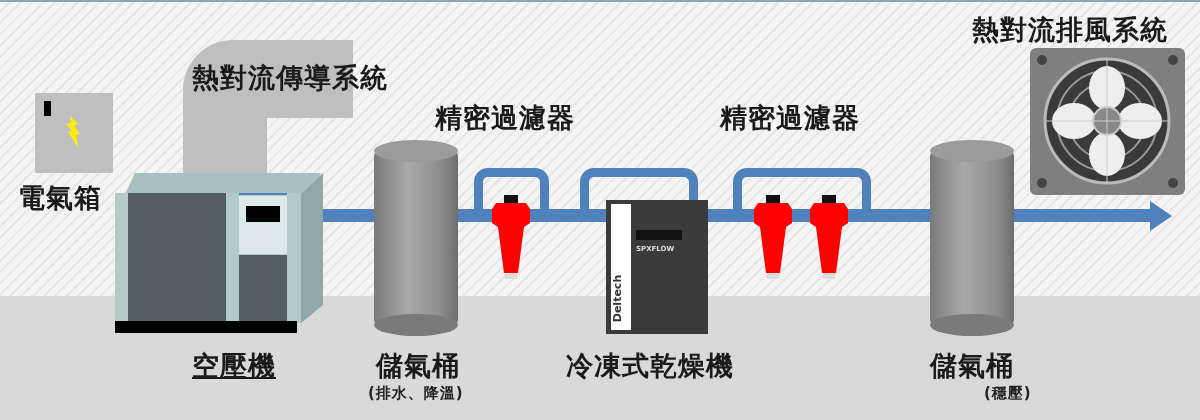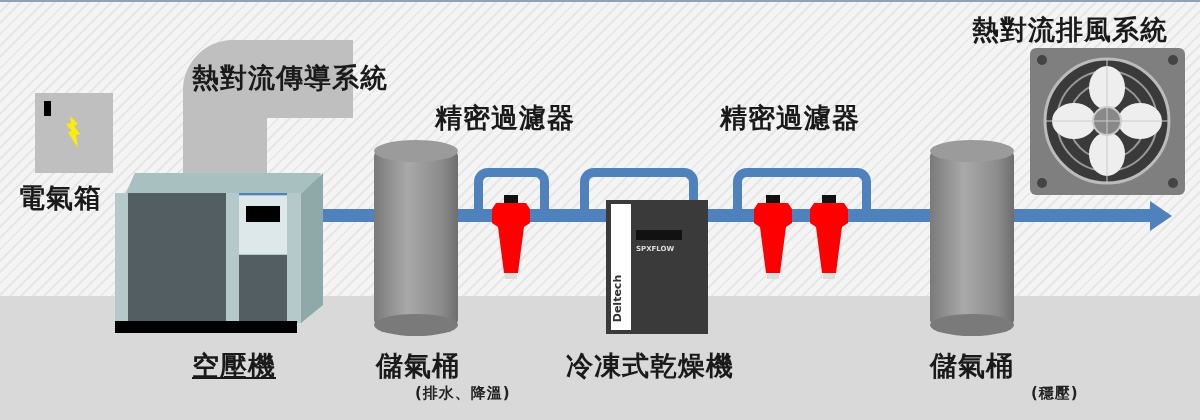--- a/index.html
+++ b/index.html
@@ -5,21 +5,21 @@
   html, body { margin:0; padding:0; }
   body { width:1200px; height:420px; overflow:hidden; position:relative;
     font-family:"DejaVu Sans", sans-serif; background:#f2f2f2; }
   .bg-top { position:absolute; left:0; top:0; width:1200px; height:296px;
     background: repeating-linear-gradient(135deg,#f4f4f4 0 6px,#e6e6e6 6px 8px);
     border-top:2px solid #8fa3b3; box-sizing:border-box; }
   .bg-floor { position:absolute; left:0; top:296px; width:1200px; height:124px; background:#d9d9d9; }
   .abs { position:absolute; }
   .lbl { position:absolute; font-weight:bold; color:#1a1a1a; white-space:nowrap; letter-spacing:1px; }
   .lbl-lg { font-size:27px; }
-  .lbl-sm { font-size:15px; font-weight:bold; color:#222;margin-left:47px; }
+  .lbl-sm { font-size:15px; font-weight:bold; color:#222; }
   .pipe { position:absolute; background:#4f81bd; }
   .bypass { position:absolute; border:9px solid #4f81bd; border-bottom:none; border-radius:14px 14px 0 0; box-sizing:border-box; }
   .tank { position:absolute; background:linear-gradient(90deg,#7a7a7a,#a9a9a9 40%,#8c8c8c 80%,#6e6e6e); border-radius:8px/6px; }
   .tank-top { position:absolute; left:0; top:-10px; width:100%; height:22px; border-radius:50%; background:#9b9b9b; }
   .tank-bot { position:absolute; left:0; bottom:-10px; width:100%; height:22px; border-radius:50%; background:#7a7a7a; }
 </style>
 </head>
 <body>
 
 <div class="bg-top"></div>

